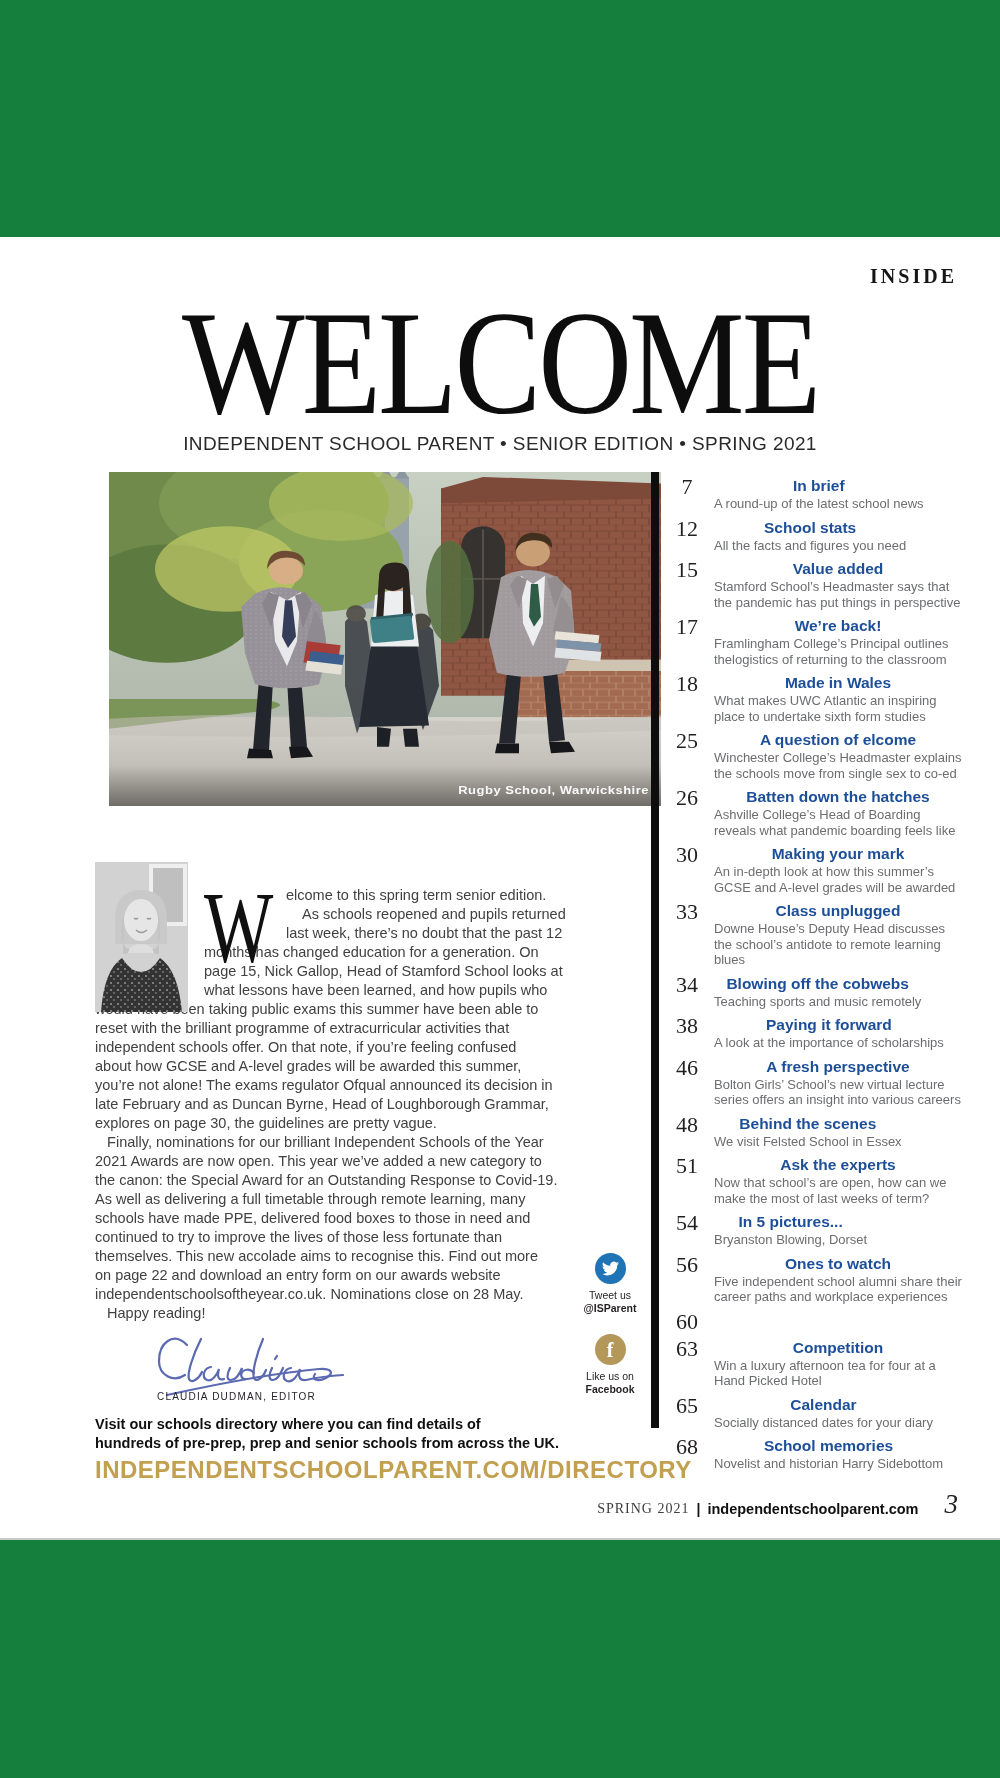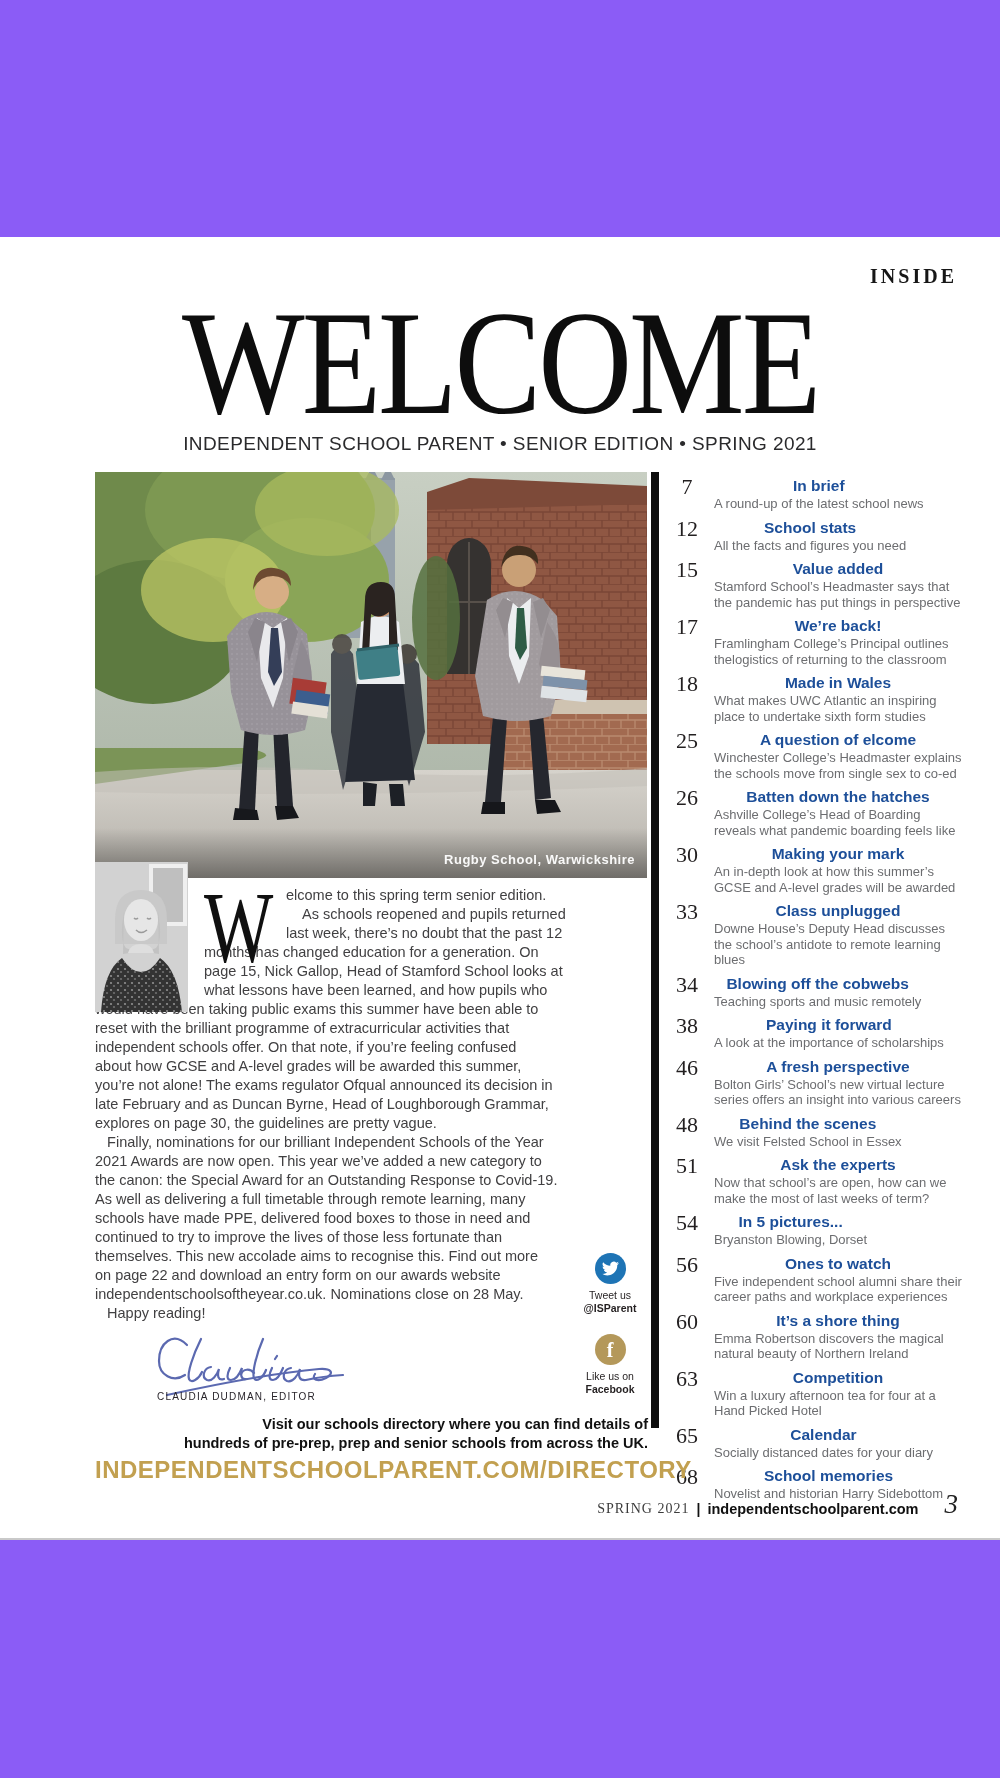--- a/index.html
+++ b/index.html
@@ -1,26 +1,26 @@
 <!DOCTYPE html>
 <html><head>
 <meta charset="utf-8">
 <style>
   * { margin:0; padding:0; box-sizing:border-box; }
   html,body { background:#000; }
   body { font-family:"Liberation Sans", sans-serif; }
-  .stage { position:relative; width:1000px; height:1778px; background:#8b5cf6; overflow:hidden; margin:0 auto; }
+  .stage { position:relative; width:1000px; height:1778px; background:#15803d; overflow:hidden; margin:0 auto; }
   .page { position:absolute; left:0; top:237px; width:1000px; height:1303px; background:#fff; border-bottom:2px solid #c9c9c9; }
 
   .inside { position:absolute; top:28px; right:43px; font-family:"Liberation Serif", serif; font-size:20px; font-weight:600; letter-spacing:3px; color:#161616; }
 
   .title { position:absolute; top:52px; left:0; width:100%; text-align:center; font-family:"Liberation Serif", serif; font-size:130px; line-height:1; letter-spacing:-3px; color:#0d0d0d; transform:scaleY(1.14); transform-origin:center top; font-weight:500; }
   .subtitle { position:absolute; top:196px; left:0; width:100%; text-align:center; font-size:19px; letter-spacing:.4px; color:#2a2a2c; }
 
-  .photo { position:absolute; left:95px; top:235px; width:552px; height:406px; overflow:hidden; background:#9aa694;text-align:right; }
+  .photo { position:absolute; left:109px; top:235px; width:552px; height:334px; overflow:hidden; background:#9aa694;text-align:right; }
   .photo svg { display:block; width:100%; height:100%; }
   .photo-caption { font-weight:bold; font-size:13px; fill:#ffffff; opacity:.95; letter-spacing:.5px; }
 
   .vrule { position:absolute; left:651px; top:235px; width:8px; height:956px; background:#0d0d0d; }
 
   
   .toc { position:absolute; left:672px; top:240px; width:290px; }
   .toc-item { display:flex; gap:12px; margin-bottom:7px; cursor:pointer; }
   .toc-num { flex:0 0 30px; width:30px; text-align:center; font-family:"Liberation Serif", serif; font-size:22px; line-height:20px; color:#221f20; }
   .toc-title { font-size:15.5px; font-weight:bold; color:#1d4f99; line-height:18px;text-align:center; }
@@ -39,21 +39,21 @@
 
   
   .social { position:absolute; left:565px; top:1016px; width:90px; text-align:center; }
   .s-circle { width:31px; height:31px; border-radius:50%; margin:0 auto 5px auto; display:flex; align-items:center; justify-content:center; cursor:pointer; }
   .s-label { font-size:10.5px; line-height:13px; color:#231f20; }
   .s-label b { display:block; }
   .social .gap { height:19px; }
   .fb-f { color:#fff; font-weight:bold; font-size:20px; font-family:"Liberation Serif", serif; line-height:1; }
 
   
-  .directory { position:absolute; left:95px; top:1178px; width:553px; text-align:right; }
+  .directory { position:absolute; left:95px; top:1178px; width:553px; }
   .dir-line { font-size:14.5px; line-height:19px; font-weight:bold; color:#111; }
   .dir-url { margin-top:3px; font-size:24px; font-weight:bold; letter-spacing:.5px; cursor:pointer; }
 
   
   .footer { position:absolute; top:1252px; right:42px; display:flex; align-items:baseline; gap:26px; }
   .footer-issue { font-family:"Liberation Serif", serif; font-size:14px; letter-spacing:1px; color:#3c3c3c; }
   .footer-sep { font-weight:bold; color:#111; font-size:14px; }
   .footer-site { font-weight:bold; font-size:14.5px; color:#111; }
   .footer-page { font-family:"Liberation Serif", serif; font-style:italic; font-size:27px; color:#222; }
   .footer-left { display:flex; align-items:flex-start; gap:7px; }
@@ -312,24 +312,20 @@
         <div class="toc-item">
           <span class="toc-num">56</span>
           <div class="toc-text">
             <div class="toc-title">Ones to watch</div>
             <div class="toc-desc">Five independent school alumni share their career paths and workplace experiences</div>
           </div>
         </div>
 
         <div class="toc-item">
           <span class="toc-num">60</span>
-          <div class="toc-text">
-            <div class="toc-title">It’s a shore thing</div>
-            <div class="toc-desc">Emma Robertson discovers the magical natural beauty of Northern Ireland</div>
-          </div>
         </div>
 
         <div class="toc-item">
           <span class="toc-num">63</span>
           <div class="toc-text">
             <div class="toc-title">Competition</div>
             <div class="toc-desc">Win a luxury afternoon tea for four at a Hand Picked Hotel</div>
           </div>
         </div>
 

